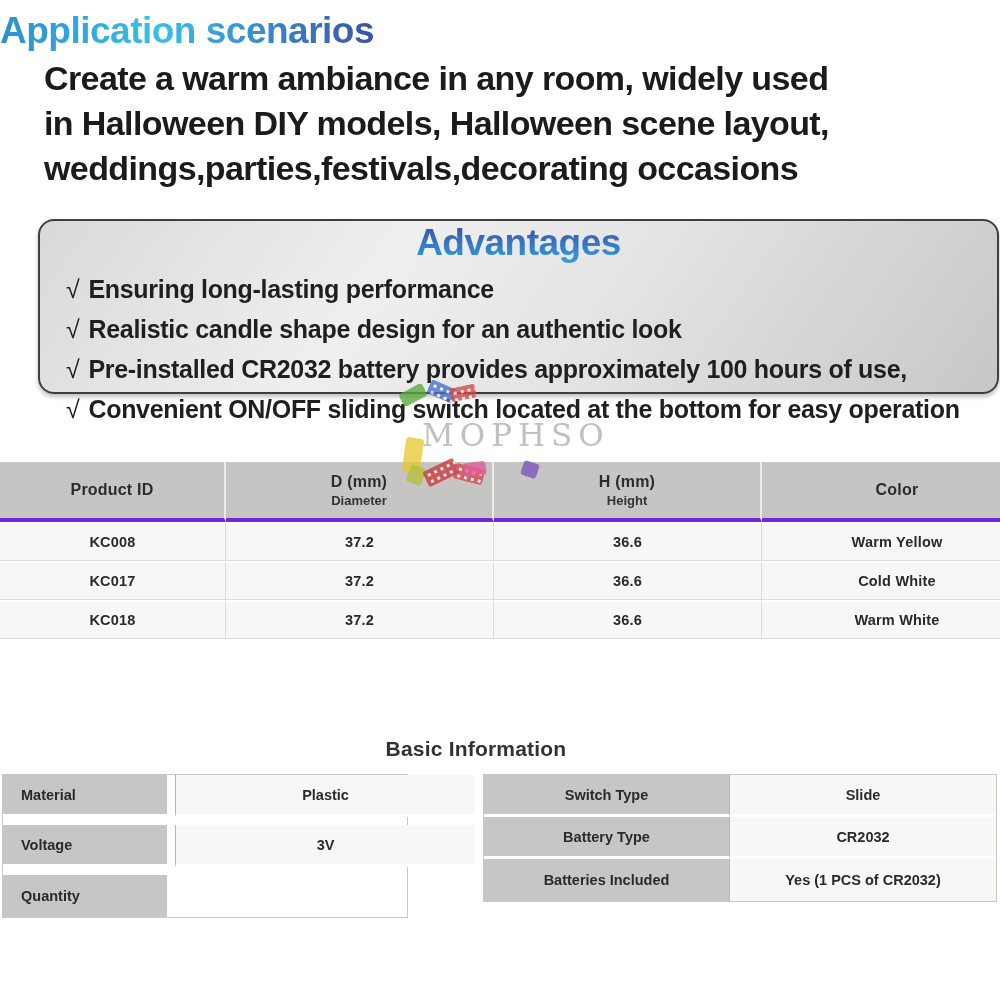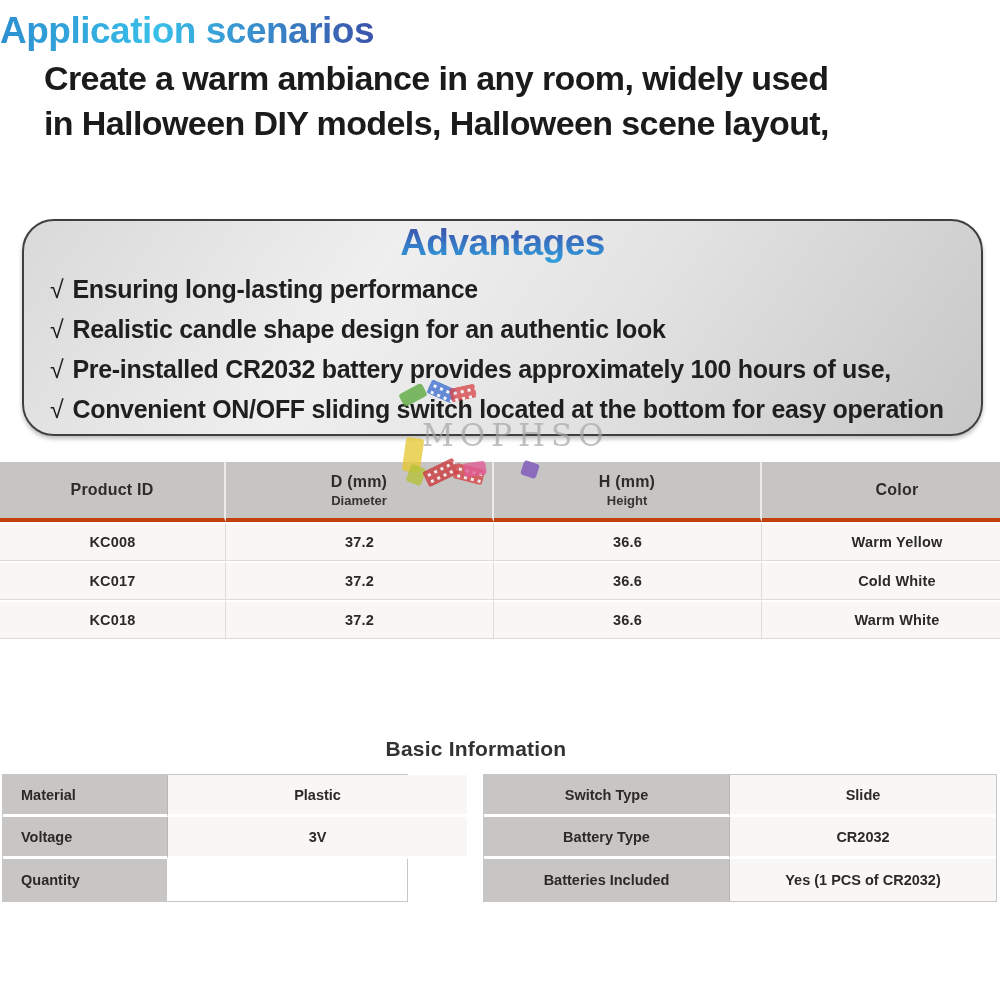--- a/index.html
+++ b/index.html
@@ -21,22 +21,22 @@
     -webkit-background-clip: text; background-clip: text; color: transparent;
   }
   .desc {
     position: absolute; top: 56px; left: 44px; width: 930px;
     font-size: 34px; font-weight: 700; color: #1b1b1b;
     line-height: 45px; letter-spacing: -0.6px; white-space: nowrap;
   }
 
   
   .adv-box {
-    position: absolute; left: 22px; top: 219px; width: 961px; height: 217px;
-    border: 2px solid #3f3f3f; border-radius: 32px;
+    position: absolute; left: 38px; top: 219px; width: 961px; height: 175px;
+    border: 2px solid #3f3f3f; border-radius: 16px;
     background: linear-gradient(125deg, #d9d9d9 0%, #efefef 35%, #e3e3e3 60%, #c7c7c7 100%);
     box-shadow: 0 3px 4px rgba(0,0,0,0.25);
   }
   .adv-title-wrap { text-align: center; margin-top: 1px; position: relative; z-index: 10; }
   .adv-title {
     display: inline-block;
     font-size: 37px; font-weight: 700; letter-spacing: -0.5px;
     background: linear-gradient(180deg, #3c55ae 15%, #2f9fdc 95%);
     -webkit-background-clip: text; background-clip: text; color: transparent;
   }
@@ -72,21 +72,21 @@
   
   .size-table {
     position: absolute; left: 0; top: 462px; width: 1032px;
     display: grid;
     grid-template-columns: 226px 268px 268px 270px;
     grid-template-rows: 60px 39px 39px 39px;
   }
   .hcell {
     background: #c7c5c4;
     display: flex; flex-direction: column; align-items: center; justify-content: center;
-    border-bottom: 4px solid #c2410c;
+    border-bottom: 4px solid #6d28d9;
     border-right: 2px solid rgba(255,255,255,0.65);
   }
   .hcell:nth-child(4) { border-right: none; }
   .hmain { font-size: 16px; font-weight: 700; color: #2d2c2b; letter-spacing: 0.2px; }
   .hsub { font-size: 13px; font-weight: 600; color: #353433; margin-top: 2px; }
   .hsub:empty { display: none; }
   .cell {
     background: #f8f7f6;
     display: flex; align-items: center; justify-content: center;
     font-size: 14.5px; font-weight: 700; color: #2b2a29; letter-spacing: 0.2px;
@@ -99,21 +99,21 @@
   
   .basic-title {
     position: absolute; top: 707px; left: 0; width: 952px; text-align: center;
     font-size: 21px; font-weight: 700; color: #333231; letter-spacing: 0.2px; margin-top: 30px;
   }
   .info-table {
     position: absolute; top: 774px;
     display: grid; grid-template-rows: 42px 42px 42px;
     border: 1px solid #c9c7c5;
   }
-  .info-left  { left: 2px;  width: 406px; grid-template-columns: 164px 300px; }
+  .info-left  { left: 2px;  width: 406px; grid-template-columns: 164px 300px; gap: 8px; }
   .info-right { left: 483px; width: 514px; grid-template-columns: 245px 267px; }
   .ilabel {
     background: #c8c6c5;
     display: flex; align-items: center;
     font-size: 14.5px; font-weight: 700; color: #2b2a29;
     border-bottom: 3px solid #ffffff;
   }
   .info-left .ilabel { padding-left: 18px; }
   .info-right .ilabel { justify-content: center; }
   .ivalue {
@@ -130,20 +130,21 @@
 
 <div class="page">
 
   <div class="app-title-wrap">
     <span class="app-title">Application scenarios</span>
   </div>
 
   <div class="desc">
     <div>Create a warm ambiance in any room, widely used</div>
     <div>in Halloween DIY models, Halloween scene layout,</div>
+    <div>weddings,parties,festivals,decorating occasions</div>
   </div>
 
   <div class="adv-box">
     <div class="adv-title-wrap">
       <span class="adv-title">Advantages</span>
     </div>
     <ul class="adv-list">
       <li><span class="check">√</span><span>Ensuring long-lasting performance</span></li>
       <li><span class="check">√</span><span>Realistic candle shape design for an authentic look</span></li>
       <li><span class="check">√</span><span>Pre-installed CR2032 battery provides approximately 100 hours of use,</span></li>

